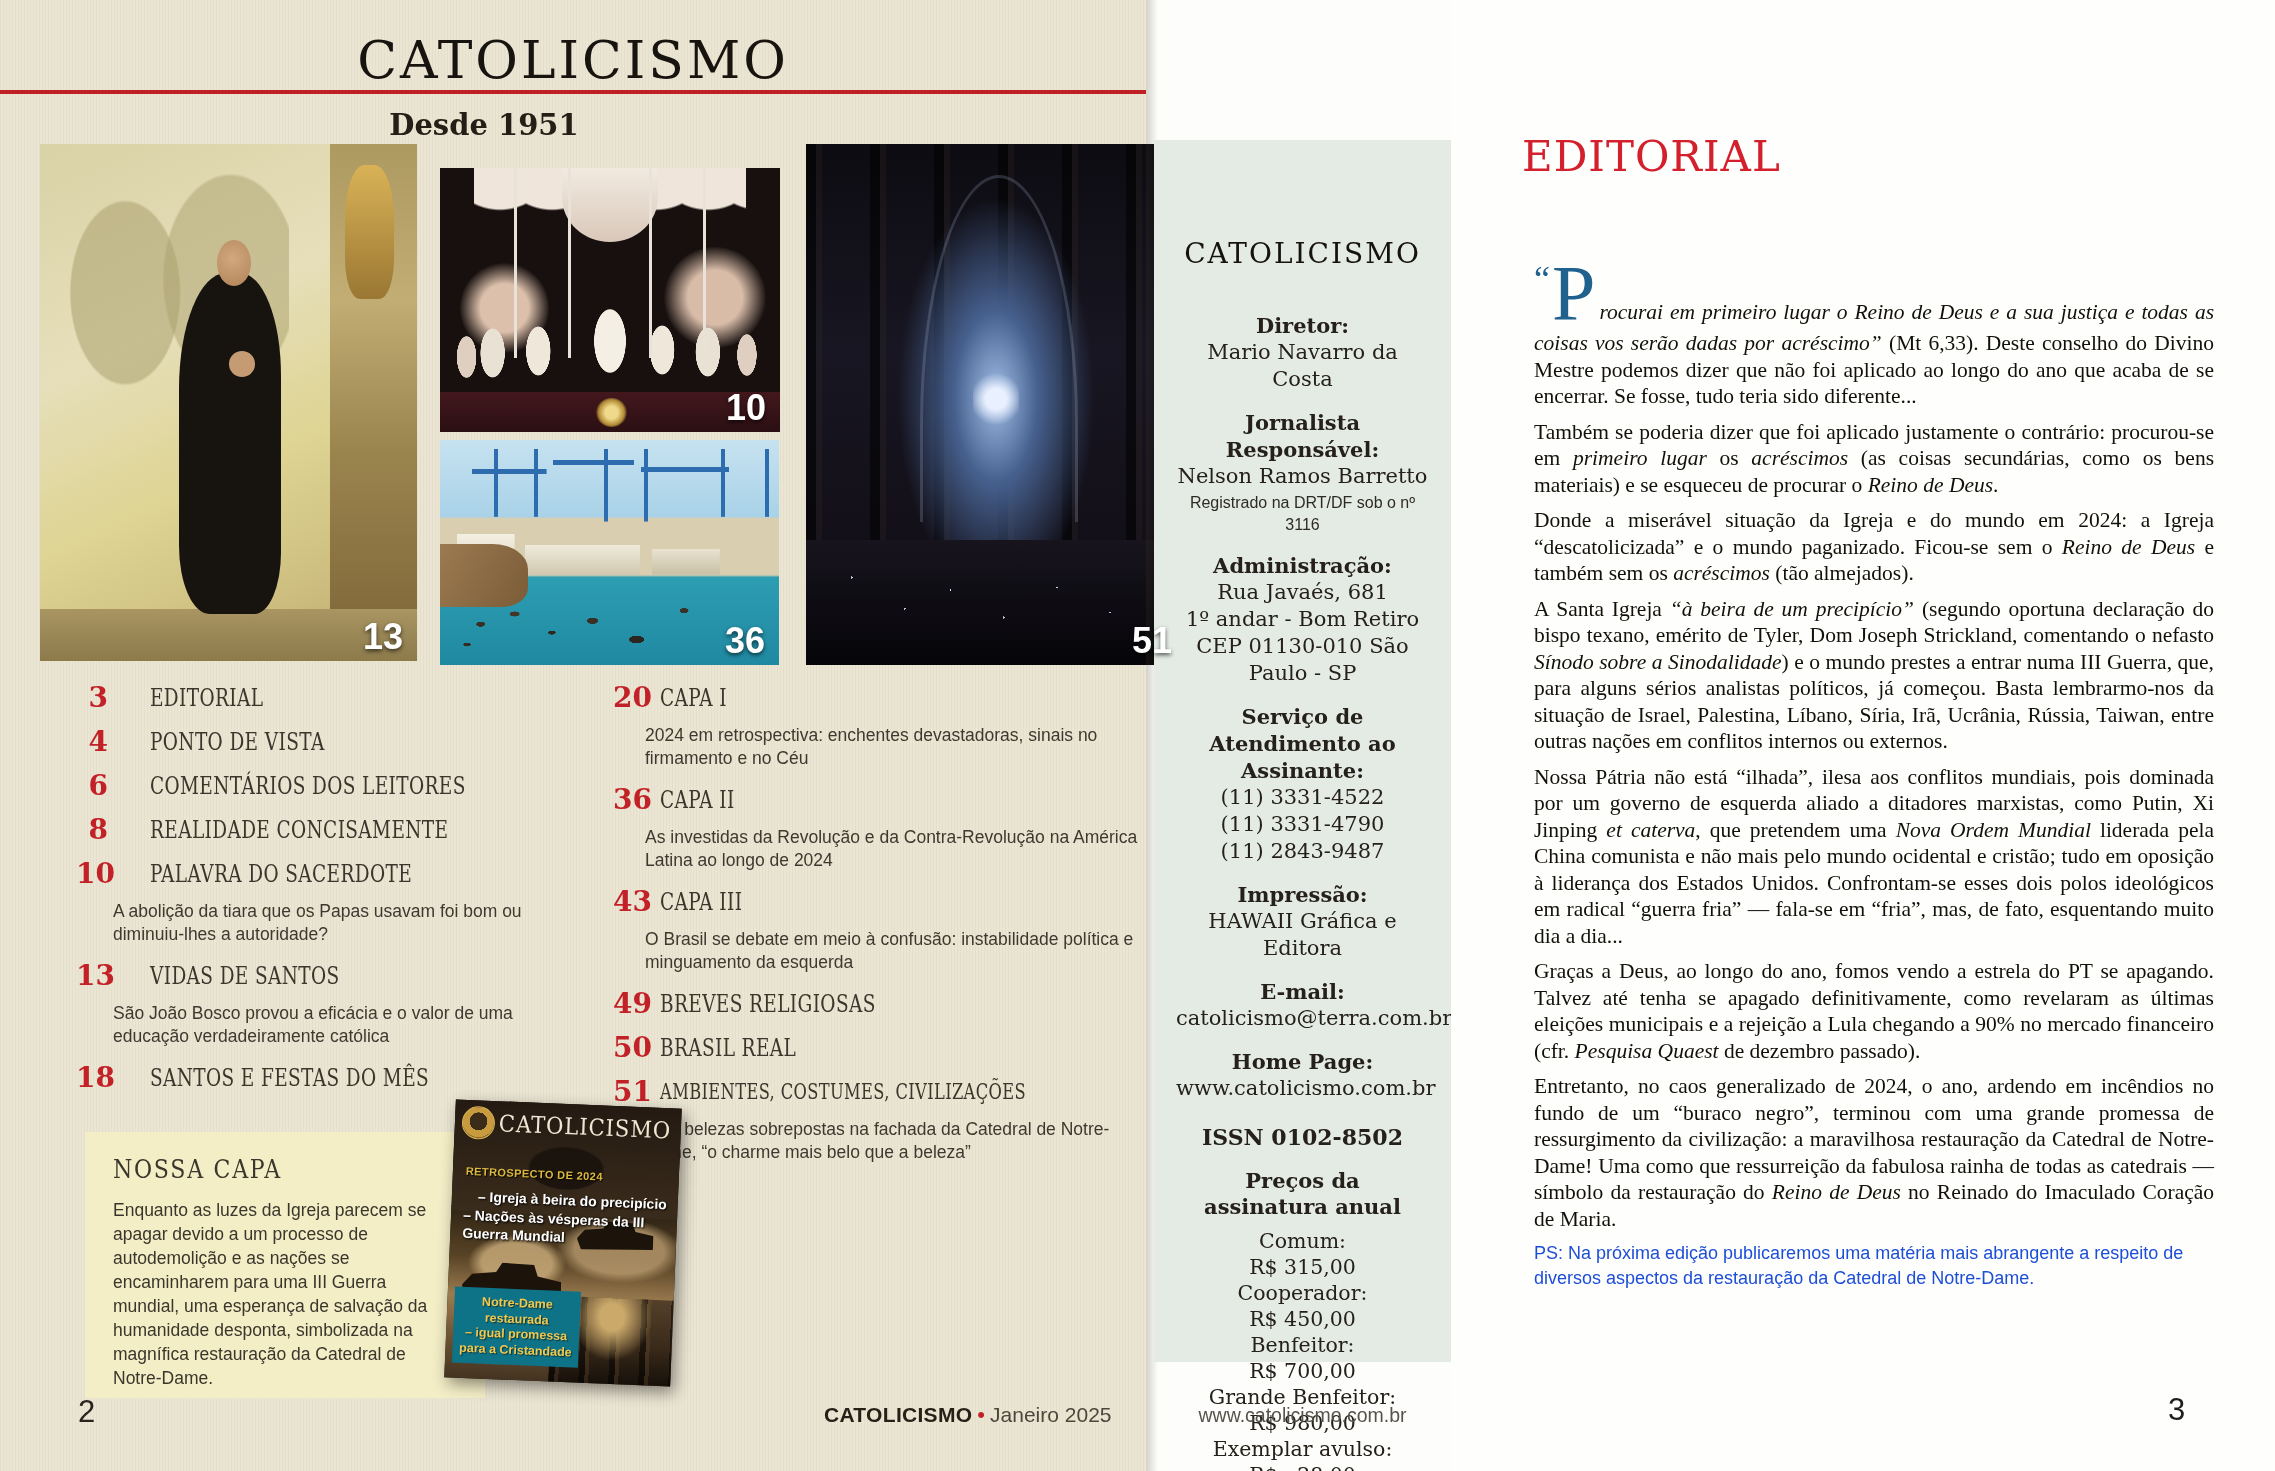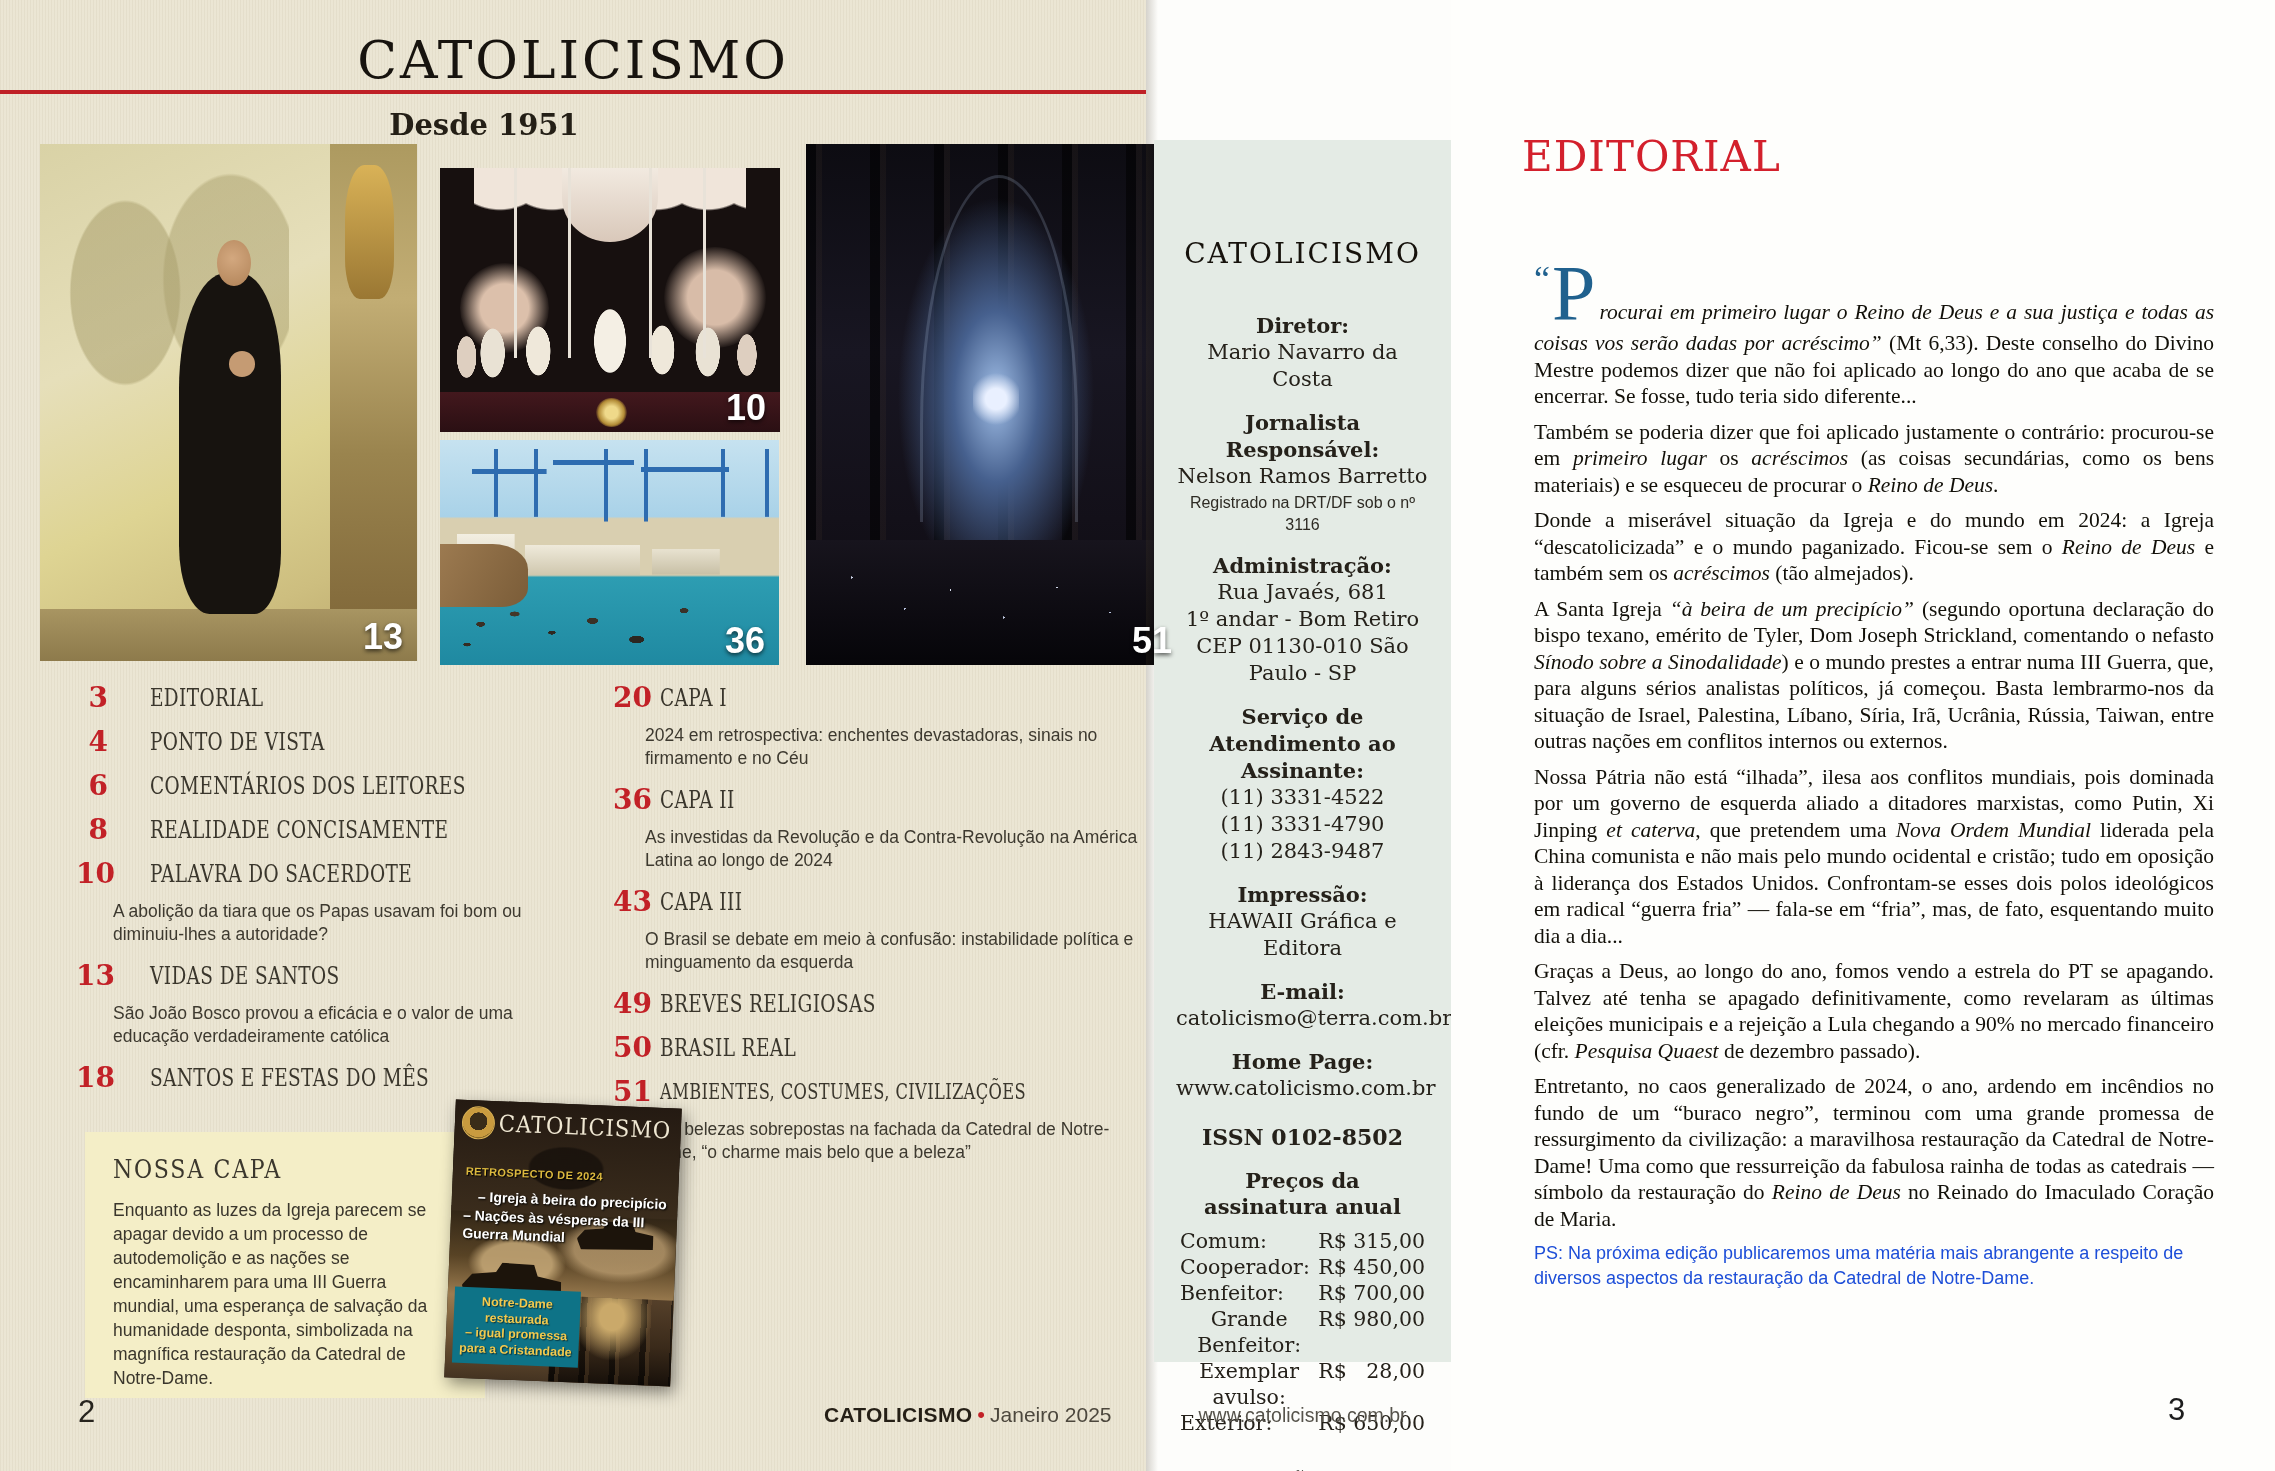--- a/index.html
+++ b/index.html
@@ -196,21 +196,21 @@
   .panel{position:absolute;left:1154px;top:140px;width:297px;height:1222px;box-sizing:border-box;
     background:#e4ebe5;padding:100px 22px 0;text-align:center;color:#25211a;}
   .panel h2{margin:0 0 44px;font:400 28px/1 "DejaVu Serif",serif;letter-spacing:2px;color:#16120c;}
   .p-sec{margin-bottom:16px;}
   .p-head{font:700 21px/27px "DejaVu Serif",serif;}
   .p-line{font:400 21px/27px "DejaVu Serif",serif;}
   .p-note{margin-top:2px;font:400 16px/22px "Liberation Sans",sans-serif;color:#2e2b24;}
   .p-issn{margin:24px 0 20px;font:700 22px/1 "DejaVu Serif",serif;}
   .p-prices-title{font:700 21px/26px "DejaVu Serif",serif;margin:0 auto;width:200px;}
   .p-prices{margin-top:8px;}
-  .price-row{display:flex;justify-content:space-between;font:400 20.5px/26px "DejaVu Serif",serif;padding:0 4px;}
+  .price-row{display:flex;justify-content:center;font:400 20.5px/26px "DejaVu Serif",serif;padding:0 4px;flex-direction:column;}
   .price-val{white-space:pre;}
   .publisher{margin-top:30px;font:700 21px/27px "DejaVu Serif",serif;}
 
   
   .right-page{position:absolute;left:1451px;top:0;width:824px;height:1471px;background:#fefefc;}
   .ed-title{position:absolute;left:71px;top:136px;margin:0;
     font:400 42px/1 "DejaVu Serif",serif;color:#d3202c;letter-spacing:1px;}
   .ed-body{position:absolute;left:71px;top:256px;width:704px;
     font:400 21.5px/26.5px "Liberation Serif",serif;color:#121009;text-align:justify;}
   .ed-body p{margin:0 12px 9px;}

